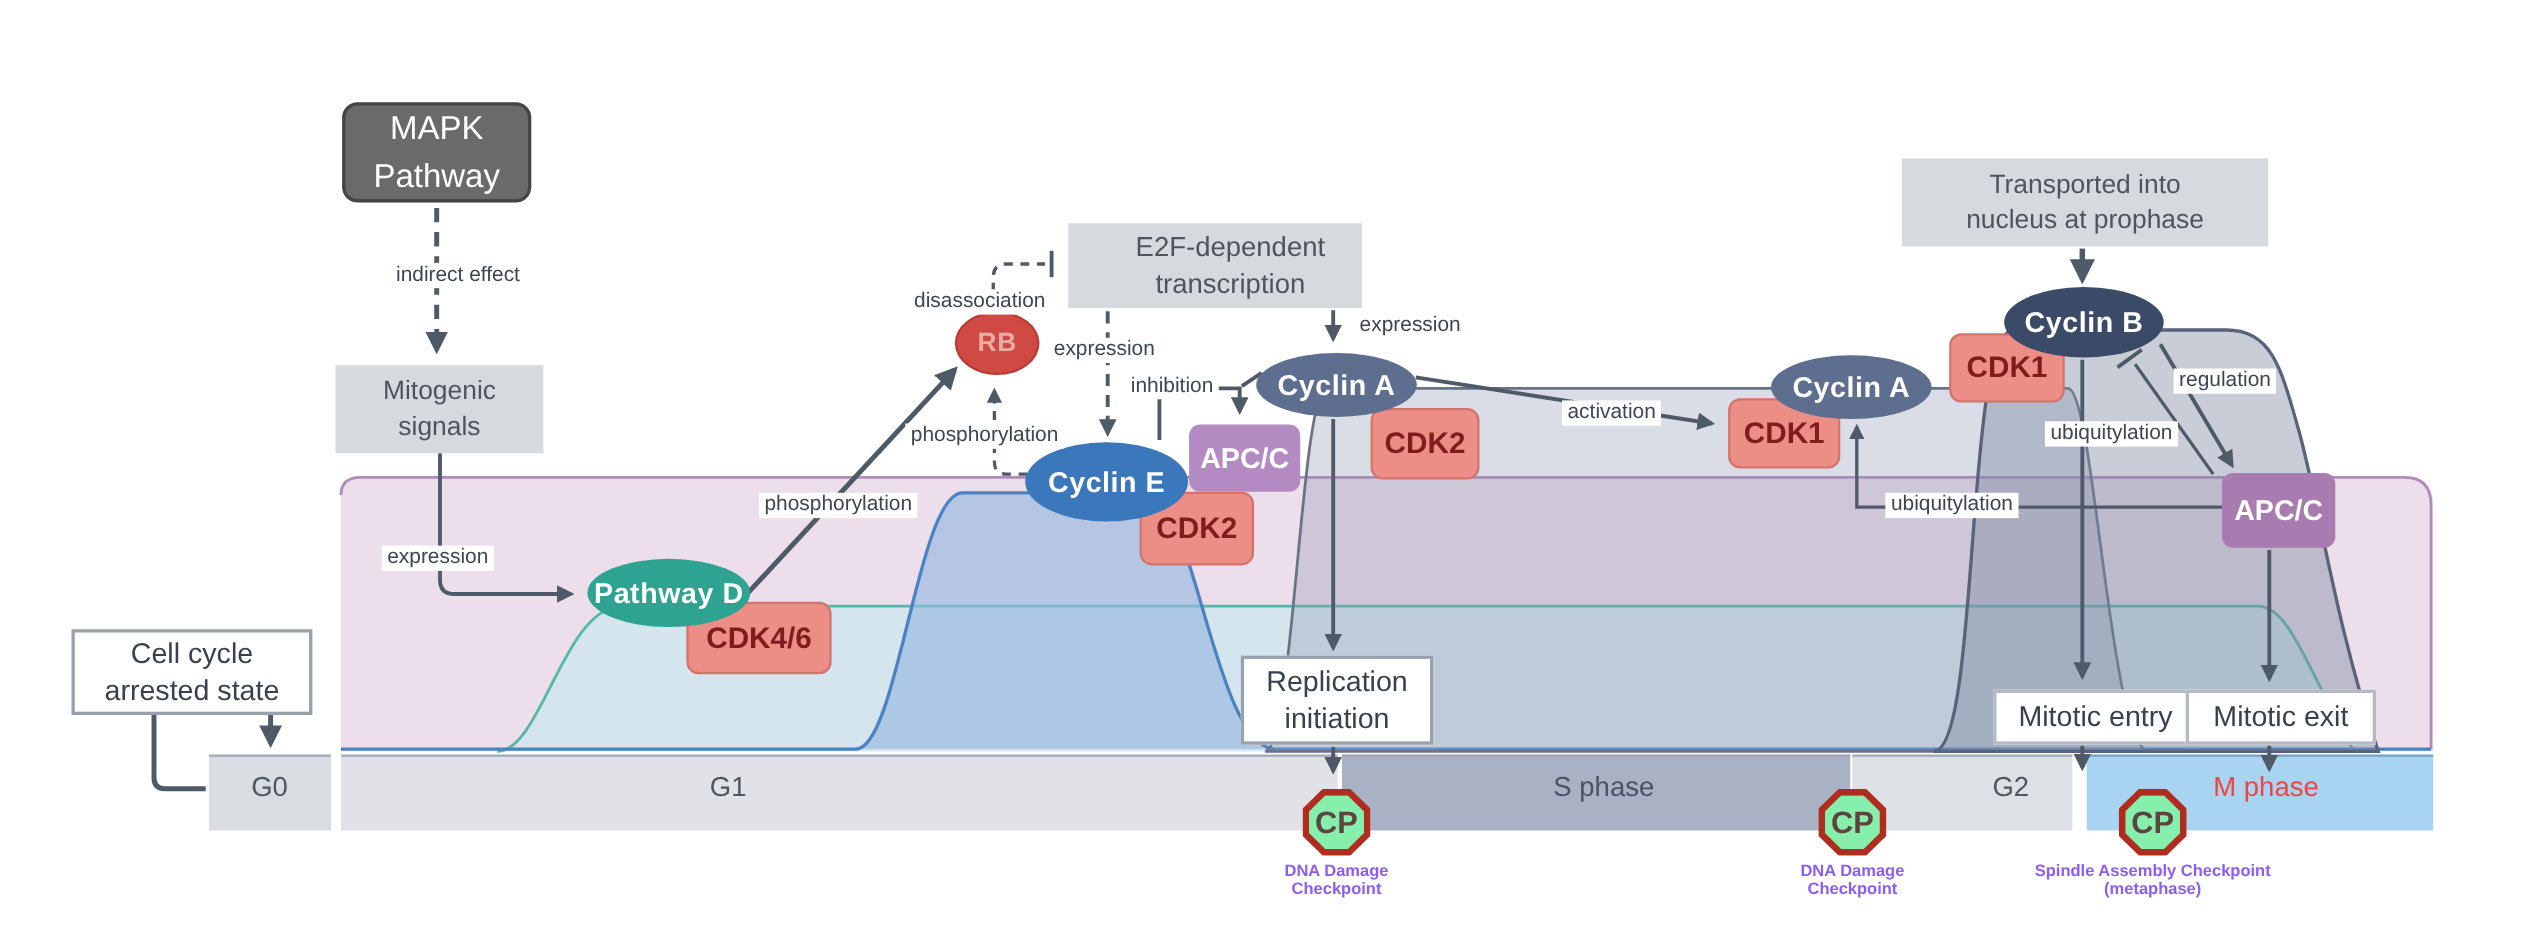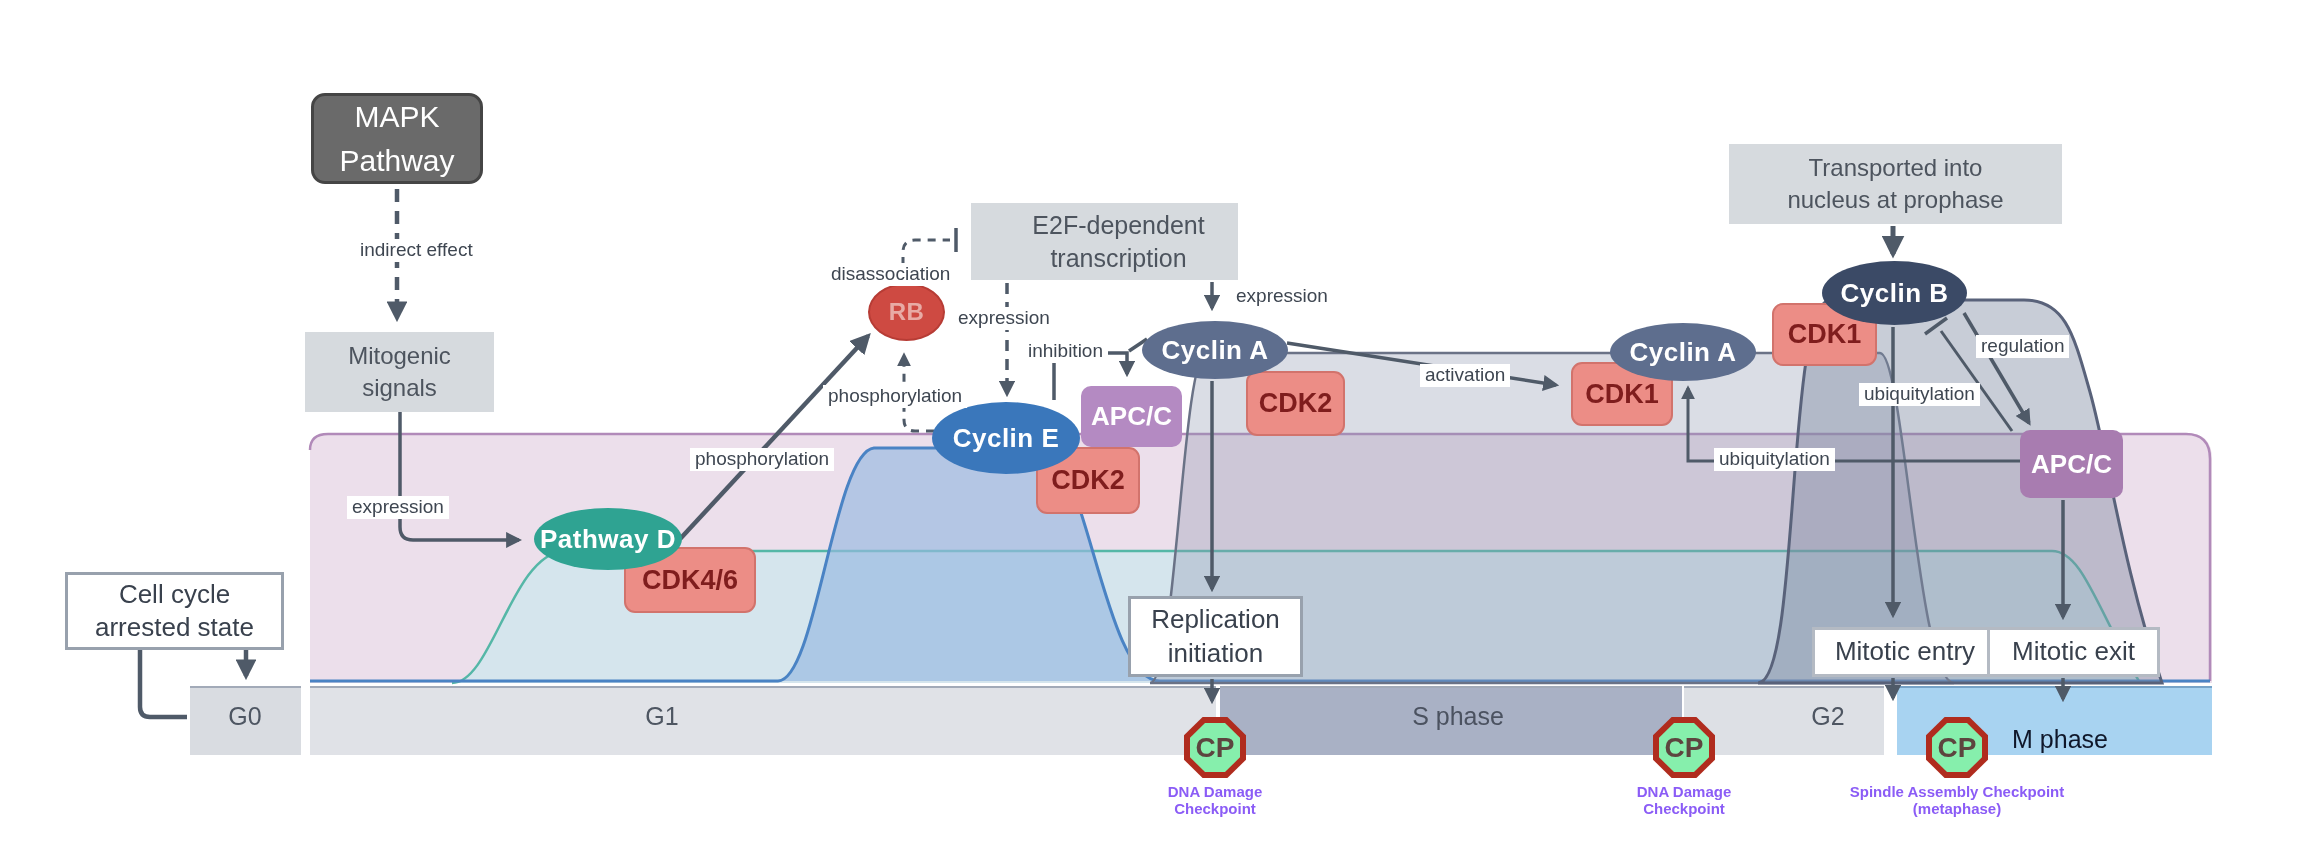--- a/index.html
+++ b/index.html
@@ -174,21 +174,21 @@
   <div class="band" style="left:190px;width:111px;background:#d9dce1;"></div>
   <div class="band" style="left:310px;width:906px;background:#e0e2e7;"></div>
   <div class="band" style="left:1220px;width:462px;background:#a9b1c5;"></div>
   <div class="band" style="left:1684px;width:200px;background:#dde0e5;"></div>
   <div class="band" style="left:1897px;width:315px;background:#a8d3f1;border-top-color:#76a3c8;"></div>
 
   <div class="phase-label" style="left:245px;">G0</div>
   <div class="phase-label" style="left:662px;">G1</div>
   <div class="phase-label" style="left:1458px;color:#4b5260;">S phase</div>
   <div class="phase-label" style="left:1788px;margin-left:40px;">G2</div>
-  <div class="phase-label" style="left:2060px;color:#0f172a;margin-top:23px;">M phase</div>
+  <div class="phase-label" style="left:2060px;color:#ef4444;">M phase</div>
 
   <div class="cp" style="left:1184px;top:717px;">
     <div class="cp-in">CP</div>
   </div>
   <div class="cp-cap" style="left:1085px;">
     <div>DNA Damage</div>
     <div>Checkpoint</div>
   </div>
 
   <div class="cp" style="left:1653px;top:717px;">

